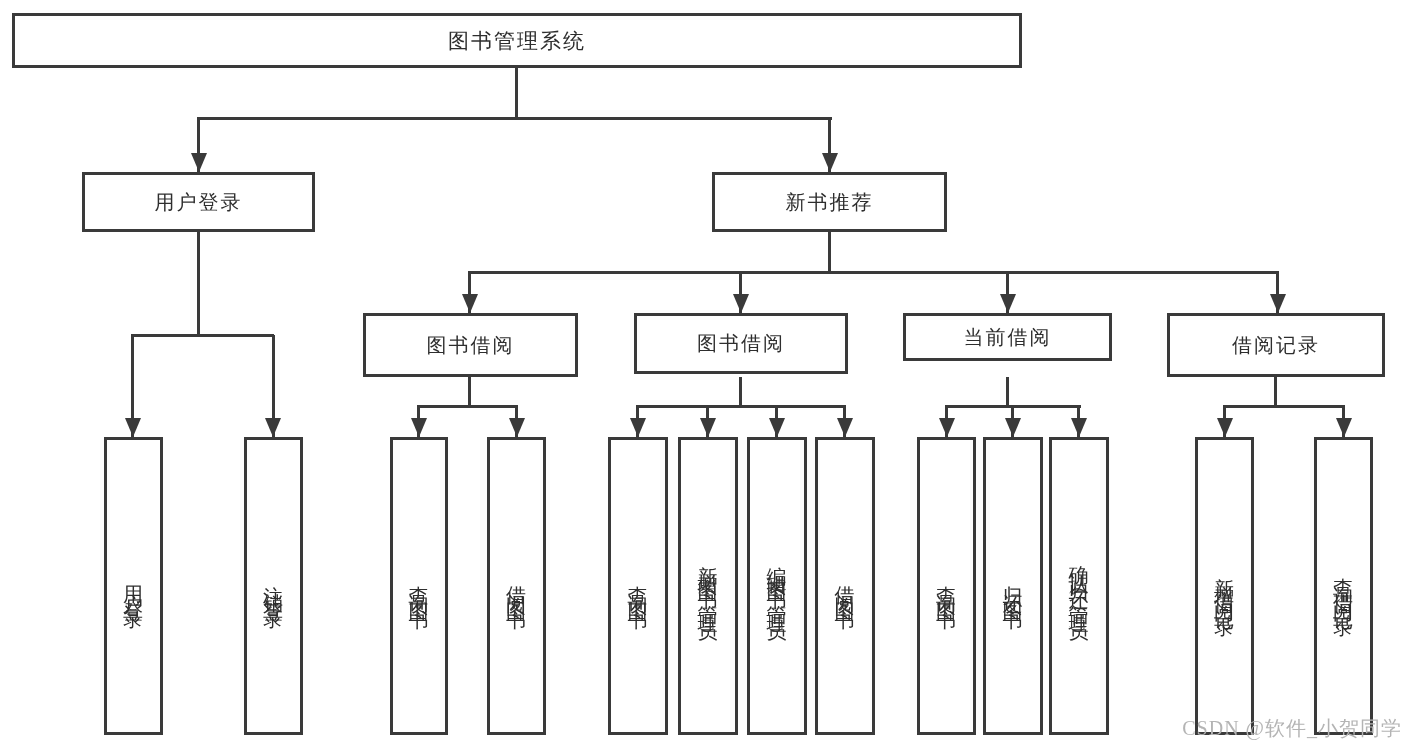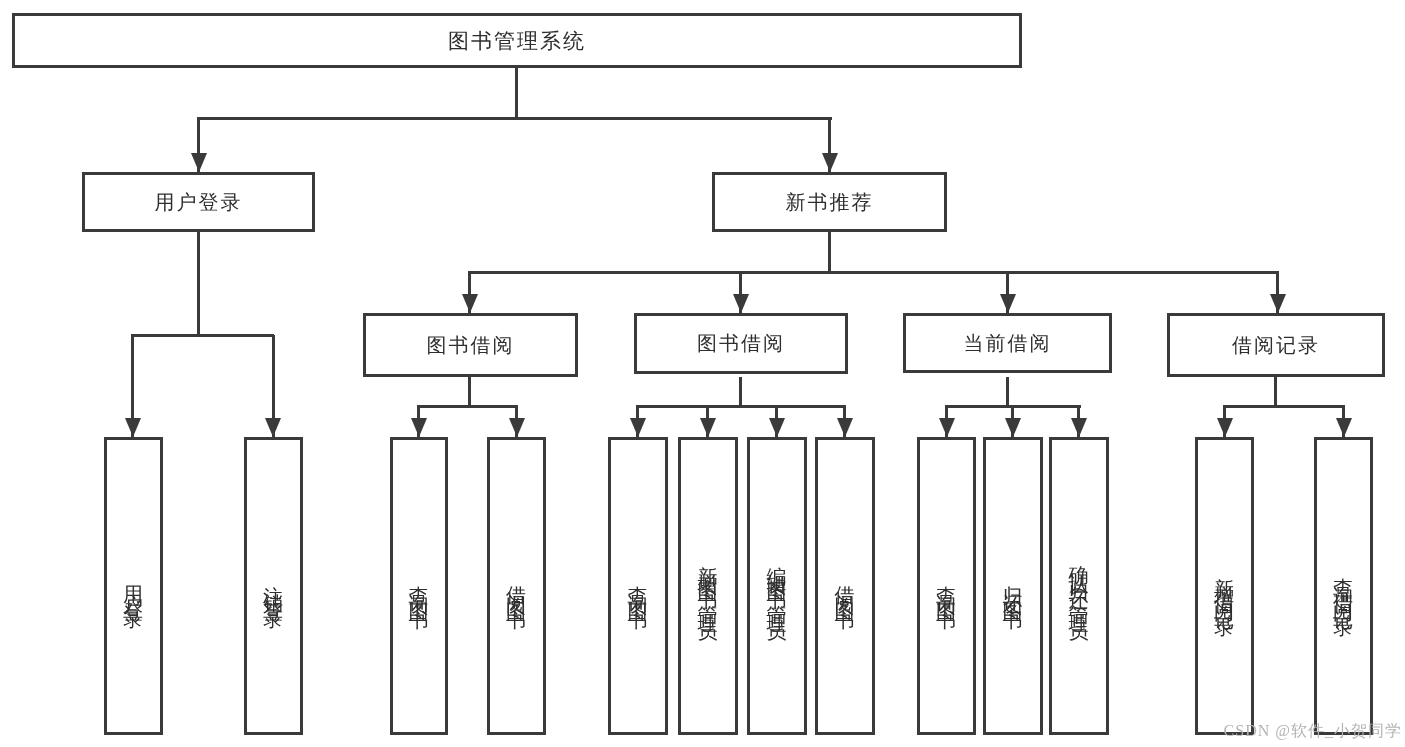--- a/index.html
+++ b/index.html
@@ -19,21 +19,21 @@
     letter-spacing:8px; font-size:20px; line-height:1; white-space:normal;
   }
   .line { position:absolute; background:#3a3a3a; z-index:1; }
   .arrow {
     position:absolute; width:0; height:0; z-index:1;
     border-left:8px solid transparent; border-right:8px solid transparent;
     border-top:19px solid #3a3a3a;
   }
   .watermark {
     position:absolute; right:3px; bottom:5px; z-index:6;
-    font-size:16px; color:#b4b4b4; letter-spacing:1px; white-space:nowrap;
+    font-size:20px; color:#b4b4b4; letter-spacing:1px; white-space:nowrap;
   }
 </style>
 </head>
 <body>
 
 <div class="canvas">
 
   <div class="node root" style="left:12px;top:13px;width:1010px;height:55px">
     <span class="lbl">图书管理系统</span>
   </div>
@@ -44,21 +44,21 @@
   <div class="node" style="left:712px;top:172px;width:235px;height:60px">
     <span class="lbl">新书推荐</span>
   </div>
 
   <div class="node" style="left:363px;top:313px;width:215px;height:64px">
     <span class="lbl">图书借阅</span>
   </div>
   <div class="node" style="left:634px;top:313px;width:214px;height:61px">
     <span class="lbl">图书借阅</span>
   </div>
-  <div class="node" style="left:903px;top:313px;width:209px;height:60px">
+  <div class="node" style="left:903px;top:313px;width:209px;height:48px">
     <span class="lbl">当前借阅</span>
   </div>
   <div class="node" style="left:1167px;top:313px;width:218px;height:64px">
     <span class="lbl">借阅记录</span>
   </div>
 
   <div class="node leaf" style="left:104px;top:437px;width:59px;height:298px">
     <span class="lbl">用户登录</span>
   </div>
   <div class="node leaf" style="left:244px;top:437px;width:59px;height:298px">

